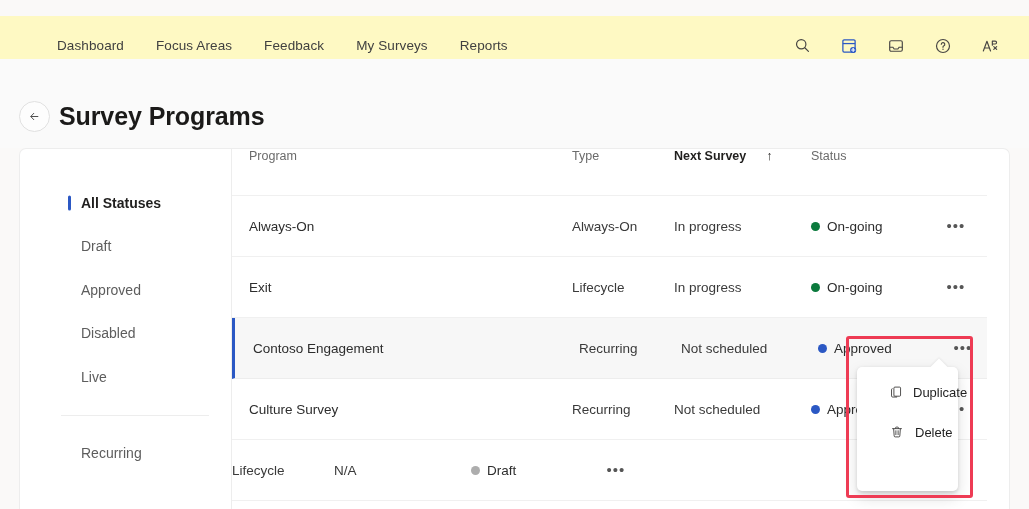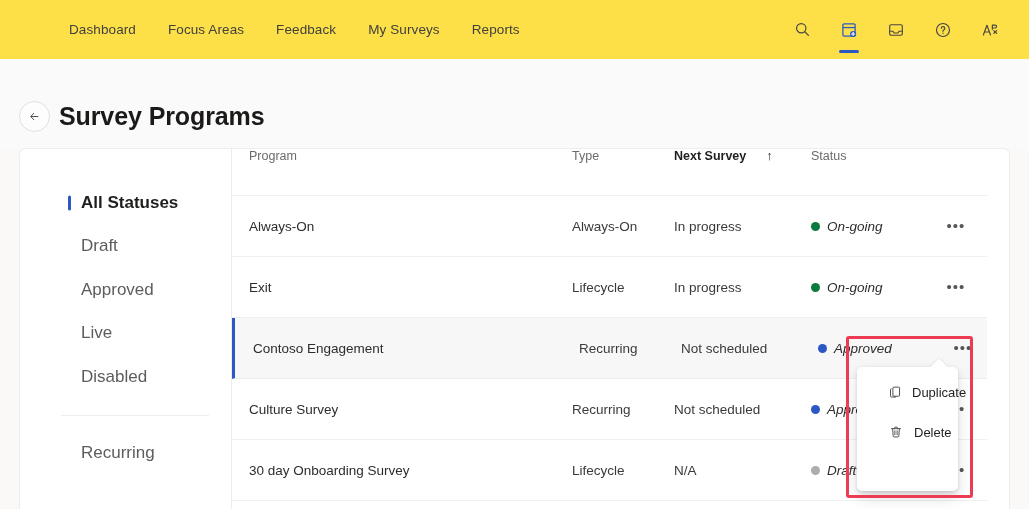--- a/index.html
+++ b/index.html
@@ -6,23 +6,23 @@
   html, body {
     width: 1029px; height: 509px;
     font-family: "Liberation Sans", sans-serif;
     background: #faf9f8;
     overflow: hidden;
   }
   #app { position: relative; width: 1029px; height: 509px; }
 
   
   .topbar {
-    position: absolute; top: 0; left: 0; width: 1029px; height: 59px;
-    background: #fde047;
-    display: flex; align-items: center; padding-left: 12px;
+    position: absolute; top: 16px; left: 0; width: 1029px; height: 59px;
+    background: #fef9c3;
+    display: flex; align-items: center;
   }
   .nav-links { display: flex; align-items: center; margin-left: 57px; gap: 32px; }
   .nav-link {
     font-size: 13.5px; color: #404040; white-space: nowrap; cursor: pointer;
     letter-spacing: .1px;
   }
   .nav-icons {
     position: absolute; right: 24px; top: 0; height: 59px;
     display: flex; align-items: center; gap: 17px;
   }
@@ -79,21 +79,21 @@
   }
 
   
   .filters {
     width: 212px; flex-shrink: 0; border-right: 1px solid #ededed;
     padding-top: 32px;
   }
   .filter-item {
     position: relative; height: 43.5px;
     display: flex; align-items: center;
-    padding-left: 61px; font-size: 17px; color: #5d5d5d; cursor: pointer;
+    padding-left: 61px; font-size: 14px; color: #5d5d5d; cursor: pointer;
   }
   .filter-item.section { font-weight: bold; color: #201f1e; }
   .filter-item.section::before {
     content: ""; position: absolute; left: 48px; top: 50%;
     transform: translateY(-50%);
     width: 3px; height: 15px; border-radius: 2px; background: #2b58c4;
   }
   .filter-divider { height: 1px; background: #ededed; margin: 16px 22px 16px 41px; }
 
   
@@ -114,21 +114,21 @@
     position: relative; height: 61px; display: flex; align-items: center;
     border-bottom: 1px solid #f0f0f0; margin-right: 22px;
     font-size: 13.5px; color: #2d2d2d;
   }
   .trow.selected {
     background: #f7f7f7; border-left: 3px solid #2b58c4;
     margin-left: -0px; border-bottom-color: #ededed; justify-content: center;
   }
   .trow.selected .c-program { padding-left: 14px; }
   .cell-type, .cell-next { color: #3a3a3a; }
-  .status-cell { display: flex; align-items: center; gap: 7px; font-style: italic; }
+  .status-cell { display: flex; align-items: center; gap: 7px; }
   .dot { width: 9px; height: 9px; border-radius: 50%; flex-shrink: 0; }
   .ellipsis-btn {
     font-size: 15px; color: #565656; letter-spacing: 1px;
     cursor: pointer; line-height: 8px; user-select: none;
   }
 
   
   .ctx-menu {
     position: absolute; left: 857px; top: 367px;
     width: 101px; height: 124px;
@@ -137,21 +137,21 @@
     z-index: 20; padding-top: 5px;
   }
   .ctx-menu::before {
     content: ""; position: absolute; top: -6px; right: 13px;
     width: 12px; height: 12px; background: #ffffff;
     transform: rotate(45deg);
     box-shadow: -1px -1px 2px rgba(0,0,0,.05);
   }
   .ctx-item {
     position: relative; height: 40px; display: flex; align-items: center;
-    gap: 10px; padding-left: 23px; font-size: 13px; color: #1f1f1f; cursor: pointer; margin-left: 8px;
+    gap: 10px; padding-left: 32px; font-size: 13px; color: #1f1f1f; cursor: pointer;
   }
   .ctx-icon { width: 16px; height: 16px; display: flex; align-items: center; justify-content: center; color: #323130; }
 
   
   .annotation {
     position: absolute; left: 846px; top: 336px;
     width: 127px; height: 162px;
     border: 3px solid #ee3b54; border-radius: 3px;
     pointer-events: none; z-index: 30;
   }
@@ -245,24 +245,24 @@
       <div class="filter-item section">
         <span>All Statuses</span>
       </div>
       <div class="filter-item">
         <span>Draft</span>
       </div>
       <div class="filter-item">
         <span>Approved</span>
       </div>
       <div class="filter-item">
+        <span>Disabled</span>
+      </div>
+      <div class="filter-item">
         <span>Live</span>
-      </div>
-      <div class="filter-item">
-        <span>Disabled</span>
       </div>
 
       <div class="filter-divider"></div>
 
       <div class="filter-item">
         <span>Recurring</span>
       </div>
     </div>
 
     <div class="table-wrap">
@@ -324,21 +324,20 @@
         <div class="c-status status-cell">
           <span class="dot" style="background:#2b58c4"></span>
           <span>Approved</span>
         </div>
         <div class="c-menu">
           <span class="ellipsis-btn">•••</span>
         </div>
       </div>
 
       <div class="trow">
-        <div class="c-program">30 day Onboarding Survey</div>
         <div class="c-type cell-type">Lifecycle</div>
         <div class="c-next cell-next">N/A</div>
         <div class="c-status status-cell">
           <span class="dot" style="background:#adadad"></span>
           <span>Draft</span>
         </div>
         <div class="c-menu">
           <span class="ellipsis-btn">•••</span>
         </div>
       </div>

